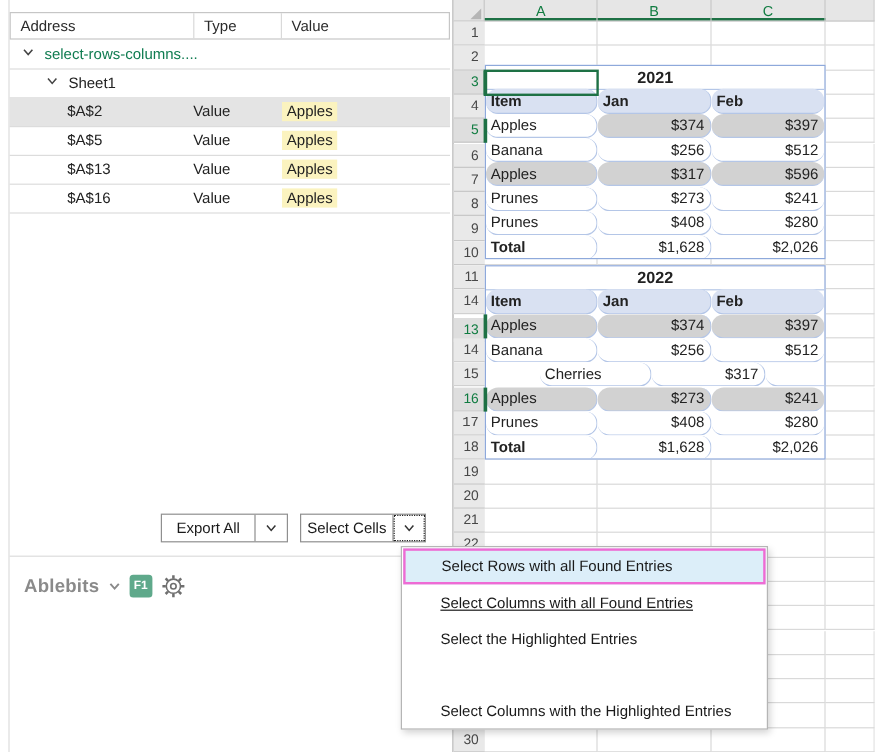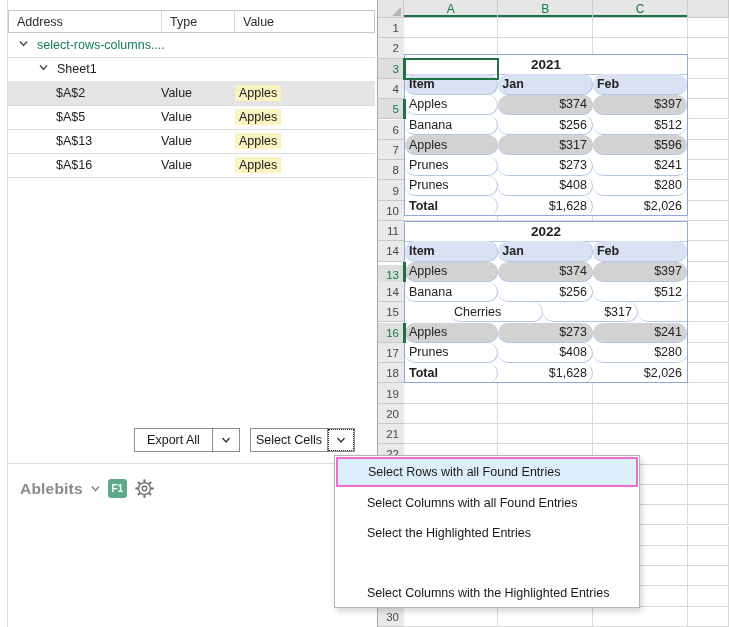--- a/index.html
+++ b/index.html
@@ -333,21 +333,21 @@
       <div class="rowhdr" style="top: 180.4px; height: 20.3px;">9</div>
       <div class="rowhdr" style="top: 200.7px; height: 20.3px;">10</div>
       <div class="rowhdr" style="top: 221px; height: 20.3px;">11</div>
       <div class="rowhdr" style="top: 241.3px; height: 20.3px;">14</div>
       <div class="rowhdr sel" style="top: 265px; height: 20.3px;">13</div>
       <div class="rowbar" style="left: 402.5px; top: 261.6px; height: 20.3px;"></div>
       <div class="rowhdr" style="top: 281.9px; height: 20.3px;">14</div>
       <div class="rowhdr" style="top: 302.2px; height: 20.3px;">15</div>
       <div class="rowhdr sel" style="top: 322.5px; height: 20.3px;">16</div>
       <div class="rowbar" style="left: 402.5px; top: 322.5px; height: 20.3px;"></div>
-      <div class="rowhdr" style="top: 342.8px; height: 20.3px;">17</div>
+      <div class="rowhdr" style="top: 342.8px; height: 20.3px; font-family: Liberation Mono, monospace;">17</div>
       <div class="rowhdr" style="top: 363.1px; height: 20.3px;">18</div>
       <div class="rowhdr" style="top: 383.4px; height: 20.3px;">19</div>
       <div class="rowhdr" style="top: 403.7px; height: 20.3px;">20</div>
       <div class="rowhdr" style="top: 424px; height: 20.3px;">21</div>
       <div class="rowhdr" style="top: 444.3px; height: 20.3px;">22</div>
       <div class="rowhdr" style="top: 464.6px; height: 20.3px;">23</div>
       <div class="rowhdr" style="top: 484.9px; height: 20.3px;">24</div>
       <div class="rowhdr" style="top: 505.2px; height: 20.3px;">25</div>
       <div class="rowhdr" style="top: 525.5px; height: 20.3px;">26</div>
       <div class="rowhdr" style="top: 545.8px; height: 20.3px;">27</div>
@@ -428,18 +428,18 @@
           <div class="xl-cell c0 bold">Total</div>
           <div class="xl-cell c1">$1,628</div>
           <div class="xl-cell c2 last">$2,026</div>
         </div>
       </div>
     </div>
   <div class="abs" id="active-cell-ring"></div>
 
   <div class="abs" id="cells-menu">
     <div class="menu-item hl" style="top:1px;">Select Rows with all Found Entries</div>
-    <div class="menu-item" style="top:32px;">Select Columns with all Found Entries</div>
+    <div class="menu-item" style="top:32px;text-decoration:underline;">Select Columns with all Found Entries</div>
     <div class="menu-item" style="top:62px;">Select the Highlighted Entries</div>
     <div class="menu-item" style="top:122px;">Select Columns with the Highlighted Entries</div>
   </div>
 
 </div>
 
 </body></html>

